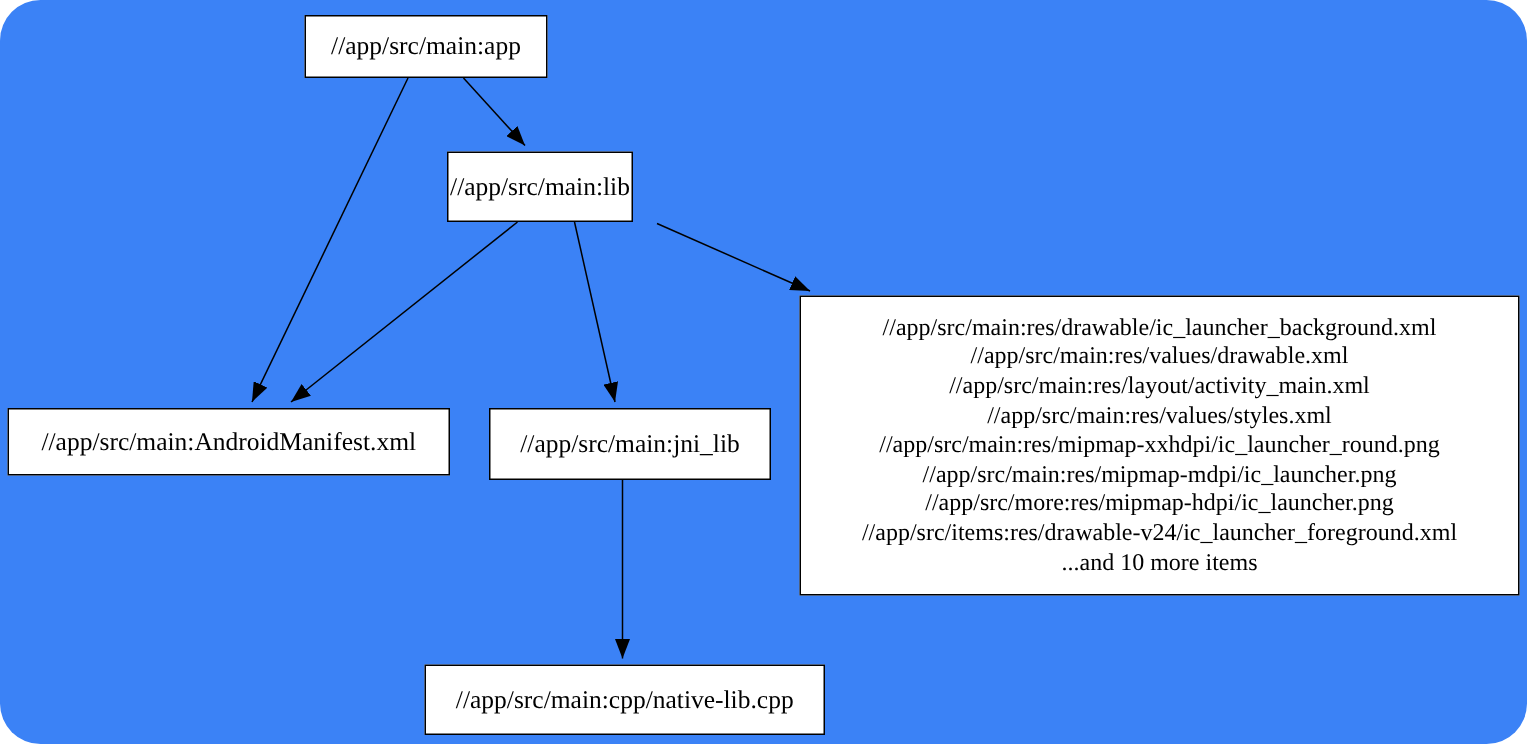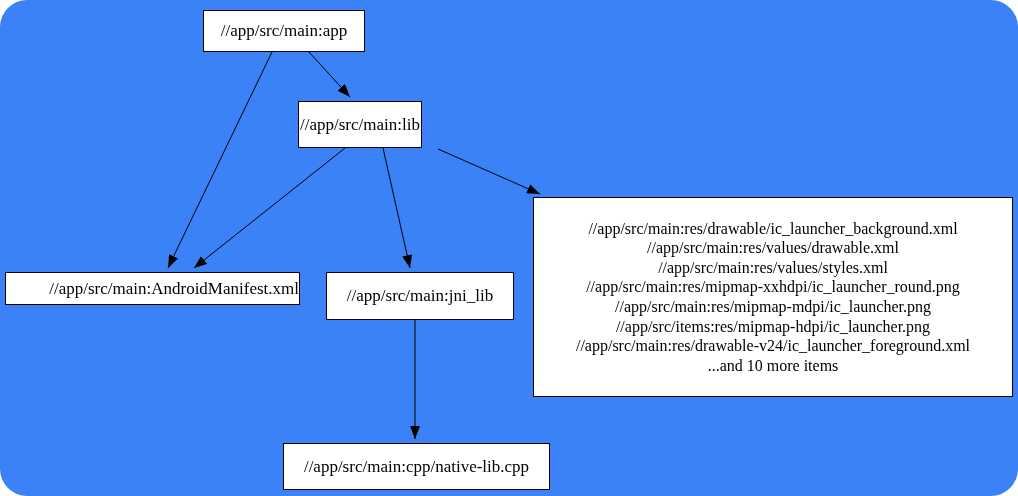--- a/index.html
+++ b/index.html
@@ -38,21 +38,21 @@
     white-space: nowrap;
   }
   .node.multiline {
     flex-direction: column;
     justify-content: center;
     font-size: 16px;
     line-height: 19.6px;
   }
   #node-app            { left: 203px; top: 10px;  width: 162px; height: 42px; }
   #node-lib            { left: 298px; top: 101px; width: 124px; height: 47px; }
-  #node-manifest       { left: 5px;   top: 272px; width: 295px; height: 33px; justify-content: flex-end; }
+  #node-manifest       { left: 5px;   top: 272px; width: 295px; height: 45px; }
   #node-jni-lib        { left: 326px; top: 272px; width: 188px; height: 48px; }
   #node-res-group      { left: 533px; top: 197px; width: 480px; height: 200px; }
   #node-native-lib-cpp { left: 283px; top: 443px; width: 267px; height: 47px; }
   .edge-line {
     stroke: #000000;
     stroke-width: 1;
     fill: none;
   }
 </style>
 </head>
@@ -86,25 +86,26 @@
     <span>//app/src/main:AndroidManifest.xml</span>
   </div>
 
   <div class="node" id="node-jni-lib">
     <span>//app/src/main:jni_lib</span>
   </div>
 
   <div class="node multiline" id="node-res-group">
     <div>//app/src/main:res/drawable/ic_launcher_background.xml</div>
     <div>//app/src/main:res/values/drawable.xml</div>
+    <div>//app/src/main:res/layout/activity_main.xml</div>
     <div>//app/src/main:res/values/styles.xml</div>
     <div>//app/src/main:res/mipmap-xxhdpi/ic_launcher_round.png</div>
     <div>//app/src/main:res/mipmap-mdpi/ic_launcher.png</div>
-    <div>//app/src/items:res/mipmap-hdpi/ic_launcher.png</div>
-    <div>//app/src/main:res/drawable-v24/ic_launcher_foreground.xml</div>
+    <div>//app/src/more:res/mipmap-hdpi/ic_launcher.png</div>
+    <div>//app/src/items:res/drawable-v24/ic_launcher_foreground.xml</div>
     <div>...and 10 more items</div>
   </div>
 
   <div class="node" id="node-native-lib-cpp">
     <span>//app/src/main:cpp/native-lib.cpp</span>
   </div>
 
 </div>
 
 </body></html>

